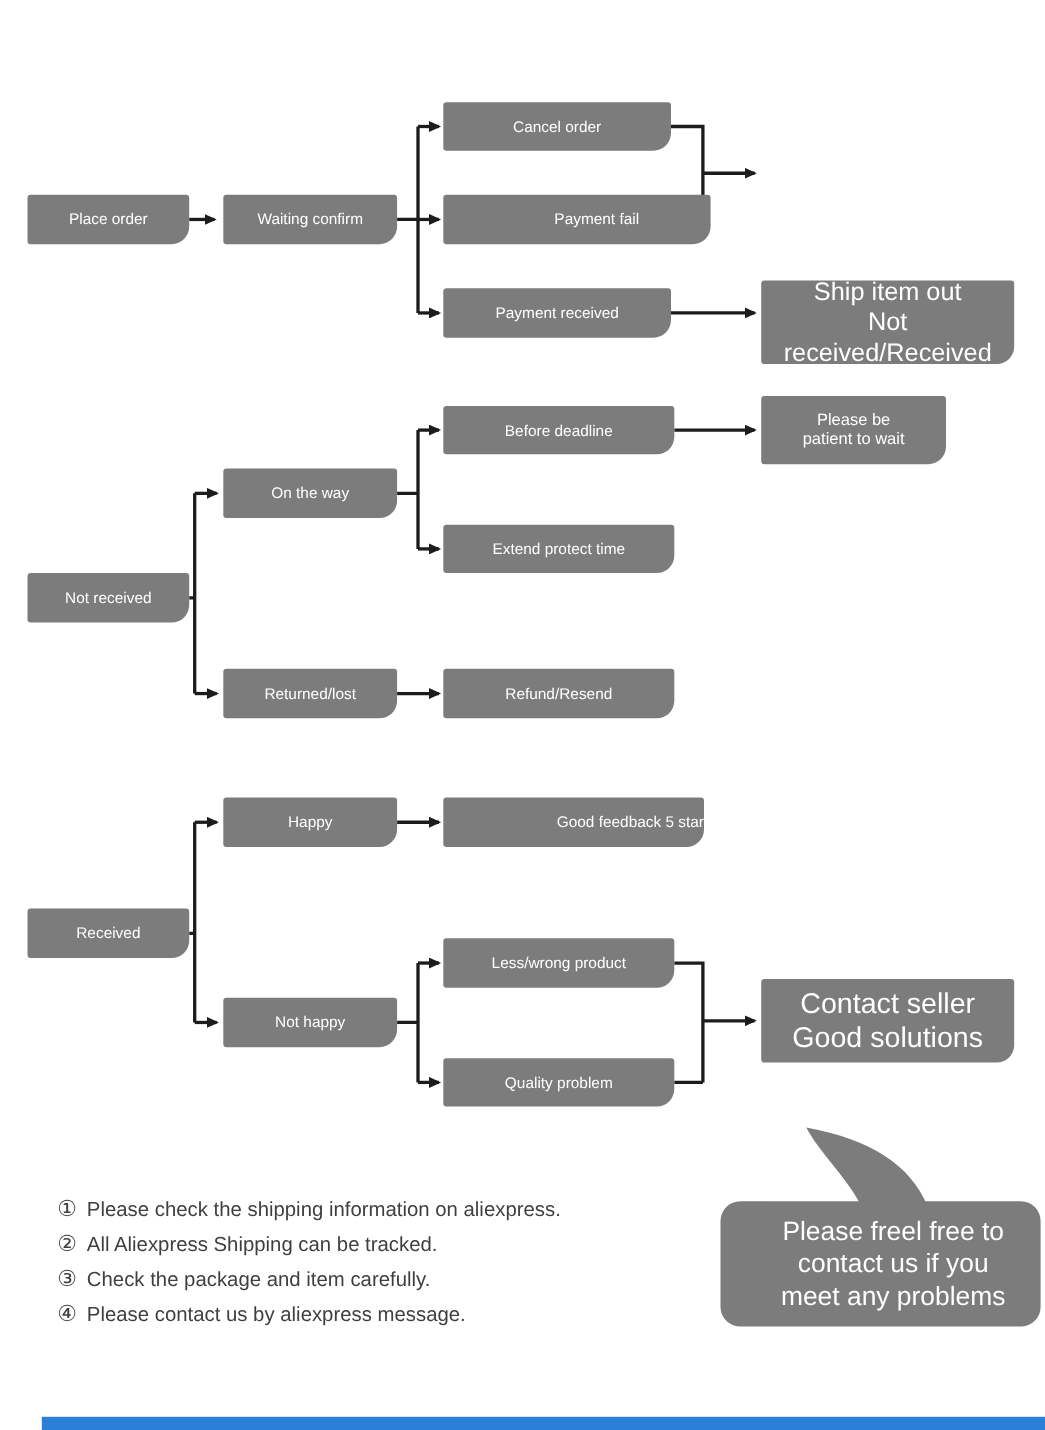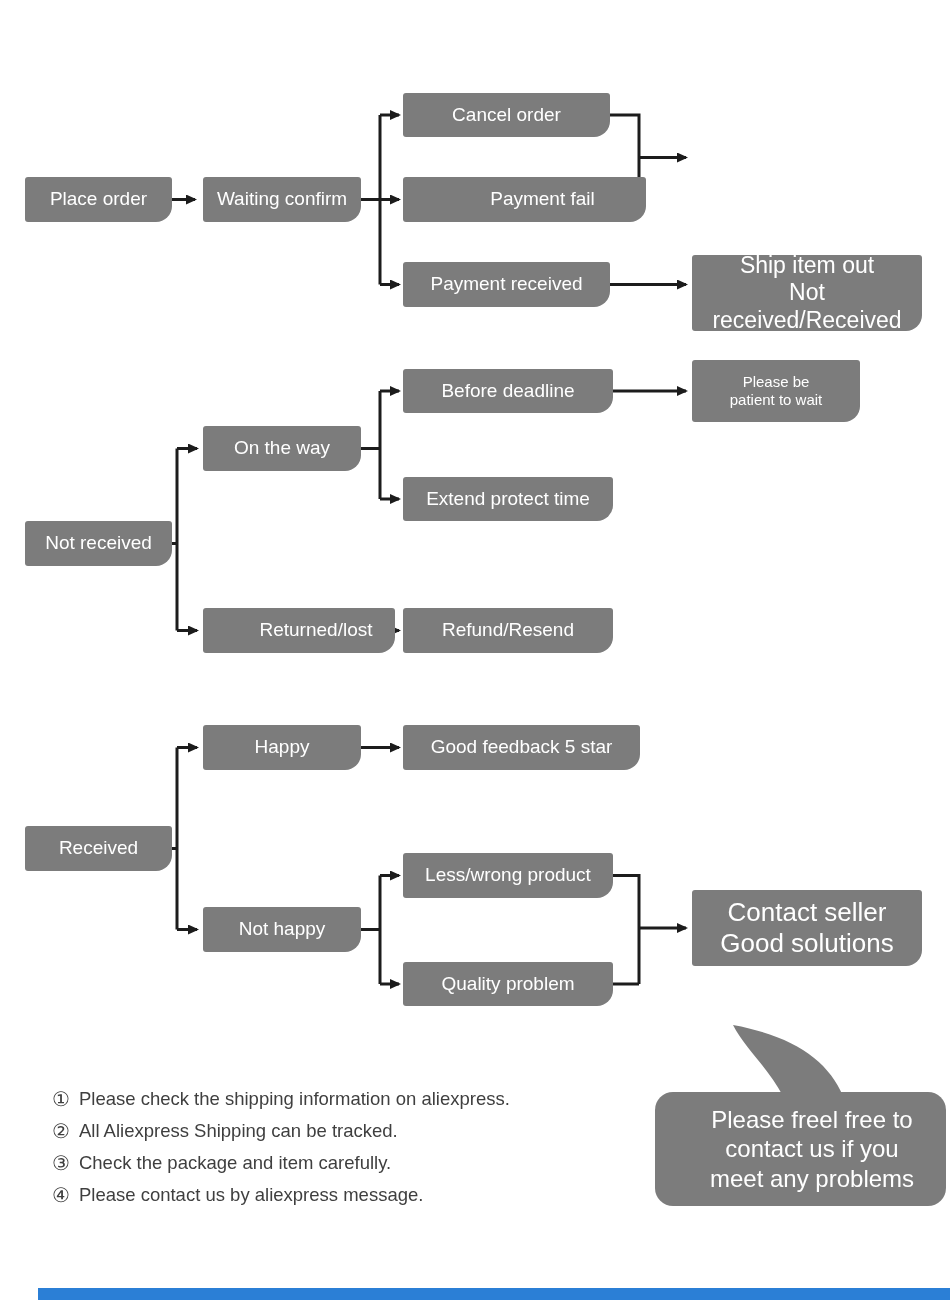--- a/index.html
+++ b/index.html
@@ -9,42 +9,42 @@
   }
   html,body{margin:0;padding:0;background:#fff;}
   .canvas{
     position:relative;width:950px;height:1300px;background:#ffffff;overflow:hidden;
     font-family:"Liberation Sans", sans-serif;
   }
   .connectors{position:absolute;left:0;top:0;width:950px;height:1300px;}
   .node{
     position:absolute;background:var(--gray);color:#fff;
     display:flex;flex-direction:column;justify-content:center;align-items:center;
-    text-align:center;font-size:19px;line-height:1.18;
+    text-align:center;font-size:14px;line-height:1.18;
     border-radius:3px 3px 16px 3px;
   }
   .node span{display:block;}
   
   .n-place-order{left:25px;top:177px;width:147px;height:45px;}
   .n-not-received{left:25px;top:521px;width:147px;height:45px;}
   .n-received{left:25px;top:826px;width:147px;height:45px;}
   
   .n-waiting-confirm{left:203px;top:177px;width:158px;height:45px;}
   .n-on-the-way{left:203px;top:426px;width:158px;height:45px;}
-  .n-returned-lost{left:203px;top:608px;width:158px;height:45px;padding-left:34px;}
+  .n-returned-lost{left:203px;top:608px;width:158px;height:45px;}
   .n-happy{left:203px;top:725px;width:158px;height:45px;}
   .n-not-happy{left:203px;top:907px;width:158px;height:45px;}
   
   .n-cancel-order{left:403px;top:93px;width:207px;height:44px;}
   .n-payment-fail{left:403px;top:177px;width:207px;height:45px;padding-left:36px;}
   .n-payment-received{left:403px;top:262px;width:207px;height:45px;}
   .n-before-deadline{left:403px;top:369px;width:210px;height:44px;}
   .n-extend-protect{left:403px;top:477px;width:210px;height:44px;}
   .n-refund-resend{left:403px;top:608px;width:210px;height:45px;}
-  .n-good-feedback{left:403px;top:725px;width:237px;height:45px;}
+  .n-good-feedback{left:403px;top:725px;width:237px;height:45px;align-items:flex-end;}
   .n-less-wrong{left:403px;top:853px;width:210px;height:45px;}
   .n-quality-problem{left:403px;top:962px;width:210px;height:44px;}
   
   .n-aliexpress-refund{left:692px;top:126px;width:168px;height:62px;font-size:23px;}
   .n-ship-item-out{left:692px;top:255px;width:230px;height:76px;font-size:23px;}
   .n-please-patient{left:692px;top:360px;width:168px;height:62px;font-size:15px;}
   .n-contact-seller{left:692px;top:890px;width:230px;height:76px;font-size:26px;}
   
   .notes{position:absolute;left:52px;top:1088px;display:flex;flex-direction:column;gap:10px;
          color:var(--note);font-size:18.5px;}

